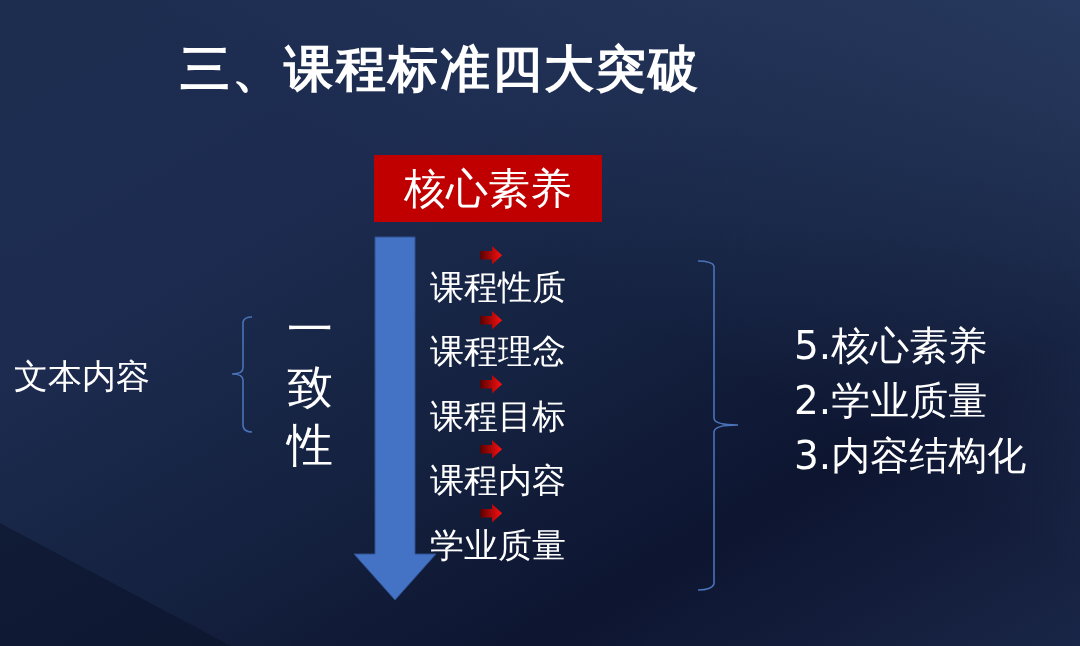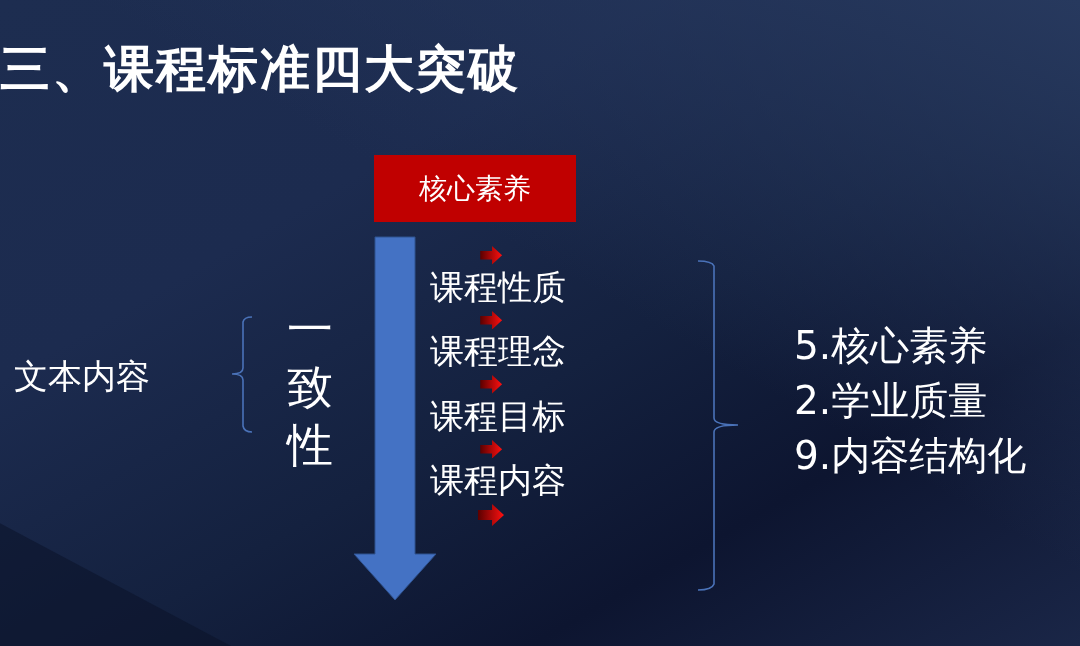--- a/index.html
+++ b/index.html
@@ -1,22 +1,22 @@
 <!DOCTYPE html>
 <html><head>
 <meta charset="utf-8">
 <style>
   html,body{margin:0;padding:0;}
   body{width:1080px;height:646px;overflow:hidden;position:relative;
     font-family:"DejaVu Sans","Liberation Sans",sans-serif;color:#fff;
     background:linear-gradient(150deg,#1d2d50 0%,#1c2b4f 30%,#14213f 55%,#0d1530 75%,#1a2647 100%);}
   .bg-right{position:absolute;inset:0;background:linear-gradient(210deg,#27395e 0%,rgba(39,57,94,0) 45%);}
   .bg-band{position:absolute;left:-100px;top:470px;width:700px;height:300px;background:#0b1328;transform:rotate(28deg);transform-origin:left top;opacity:.55;}
-  .title{position:absolute;left:0;top:36px;width:880px;text-align:left;font-size:50px;font-weight:bold;letter-spacing:2px;}
-  .core-box{position:absolute;left:374px;top:155px;width:202px;height:67px;background:#c00000;display:flex;align-items:center;justify-content:center;font-size:28px;}
+  .title{position:absolute;left:0;top:36px;width:880px;text-align:center;font-size:50px;font-weight:bold;letter-spacing:2px;}
+  .core-box{position:absolute;left:374px;top:155px;width:228px;height:67px;background:#c00000;display:flex;align-items:center;justify-content:center;font-size:42px;}
   .arrow{position:absolute;left:352px;top:236px;}
   .items{position:absolute;left:430px;top:246px;}
   .item{display:flex;align-items:center;height:64.5px;font-size:34px;flex-direction:column;}
   .bullet{width:28px;height:22px;margin-right:12px;}
   .brace-r{position:absolute;left:696px;top:258px;}
   .brace-l{position:absolute;left:230px;top:314px;}
   .right-list{position:absolute;left:794px;top:318px;font-size:39px;line-height:55px;}
   .left-label{position:absolute;left:14px;top:354px;font-size:34px;}
   .vert{position:absolute;left:280px;top:300px;width:60px;font-size:46px;line-height:58px;text-align:center;}
   .vert span{display:block;}
@@ -65,20 +65,21 @@
   <div class="item">
     <svg class="bullet" viewBox="0 0 28 22">
         <polygon points="0,6 14,6 14,0 26,11 14,22 14,16 0,16" fill="url(#g1)"></polygon>
       </svg>
     <span>课程内容</span>
   </div>
   <div class="item">
     <svg class="bullet" viewBox="0 0 28 22">
         <polygon points="0,6 14,6 14,0 26,11 14,22 14,16 0,16" fill="url(#g1)"></polygon>
       </svg>
+    <span>学业质量</span>
   </div>
 </div>
 
 <svg class="brace-r" width="50" height="340" viewBox="0 0 50 340">
   <path d="M2,3 Q16,3 18,8 L18,160 Q18,167 42,167 Q18,167 18,174 L18,326 Q16,332 2,332" fill="none" stroke="#4A72B8" stroke-width="1.6"></path>
 </svg>
 
 <svg class="brace-l" width="26" height="122" viewBox="0 0 26 122">
   <path d="M22,3 Q14,3 13,8 L13,54 Q13,60 2,60 Q13,60 13,66 L13,112 Q14,118 22,118" fill="none" stroke="#4A72B8" stroke-width="1.6"></path>
 </svg>
@@ -87,14 +88,14 @@
 
 <div class="vert">
   <span>一</span>
   <span>致</span>
   <span>性</span>
 </div>
 
 <div class="right-list">
   <div>5.核心素养</div>
   <div>2.学业质量</div>
-  <div>9.内容结构化</div>
+  <div>3.内容结构化</div>
 </div>
 
 </body></html>

